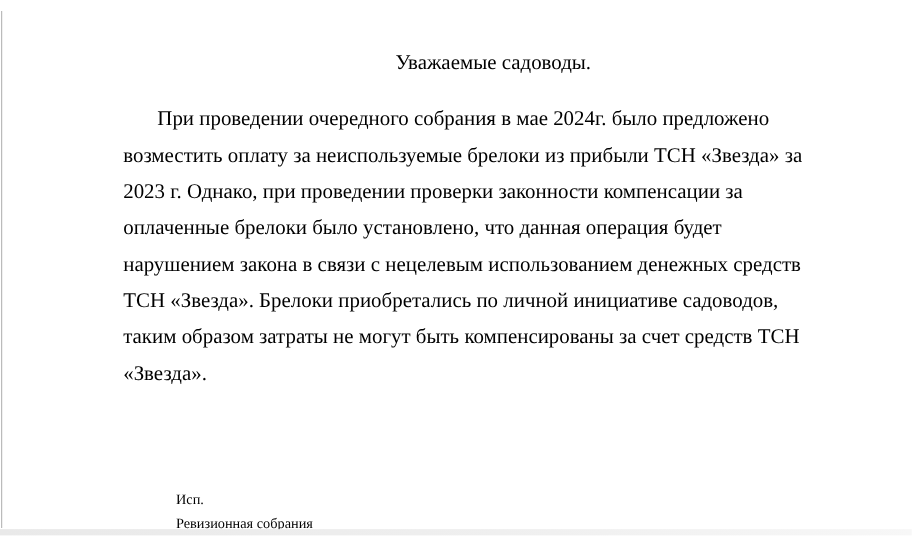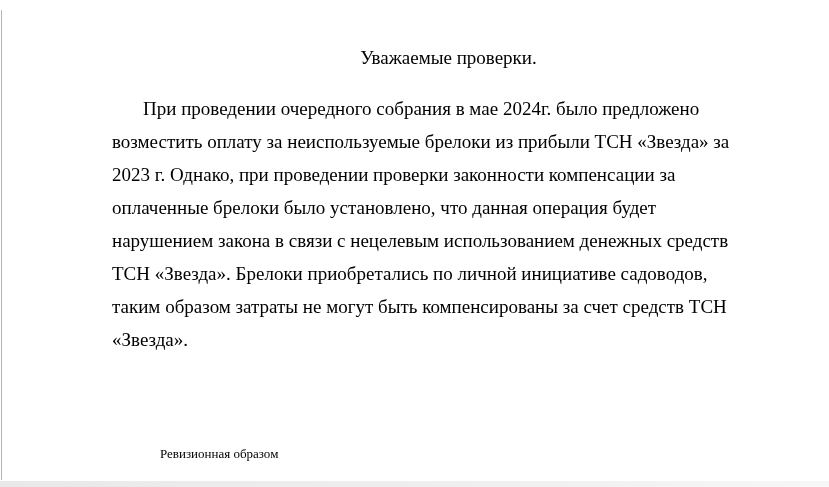--- a/index.html
+++ b/index.html
@@ -63,23 +63,24 @@
     white-space: nowrap;
   }
 </style>
 </head>
 <body>
 
 <div class="viewport">
 
   <div class="page-edge-left"></div>
 
-  <div class="doc-title">Уважаемые проверки.</div>
+  <div class="doc-title">Уважаемые садоводы.</div>
 
   <p class="doc-body">При проведении очередного собрания в мае 2024г. было предложено возместить оплату за неиспользуемые брелоки из прибыли ТСН «Звезда» за 2023 г. Однако, при проведении проверки законности компенсации за оплаченные брелоки было установлено, что данная операция будет нарушением закона в связи с нецелевым использованием денежных средств ТСН «Звезда». Брелоки приобретались по личной инициативе садоводов, таким образом затраты не могут быть компенсированы за счет средств ТСН «Звезда».</p>
 
   <div class="doc-footer">
-    <div>Ревизионная образом</div>
+    <div>Исп.</div>
+    <div>Ревизионная собрания</div>
   </div>
 
   <div class="page-edge-bottom"></div>
 
 </div>
 
 </body></html>

